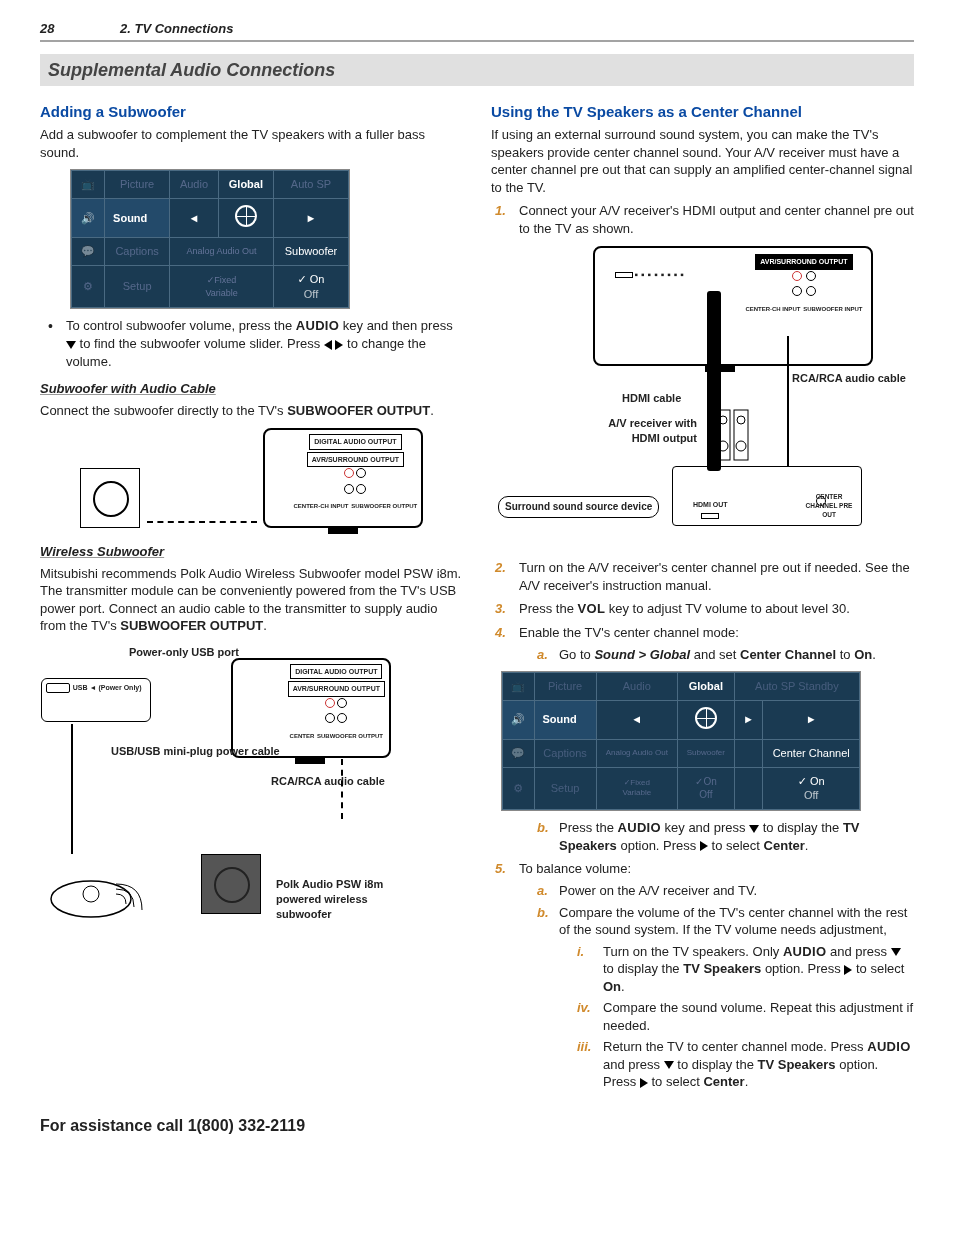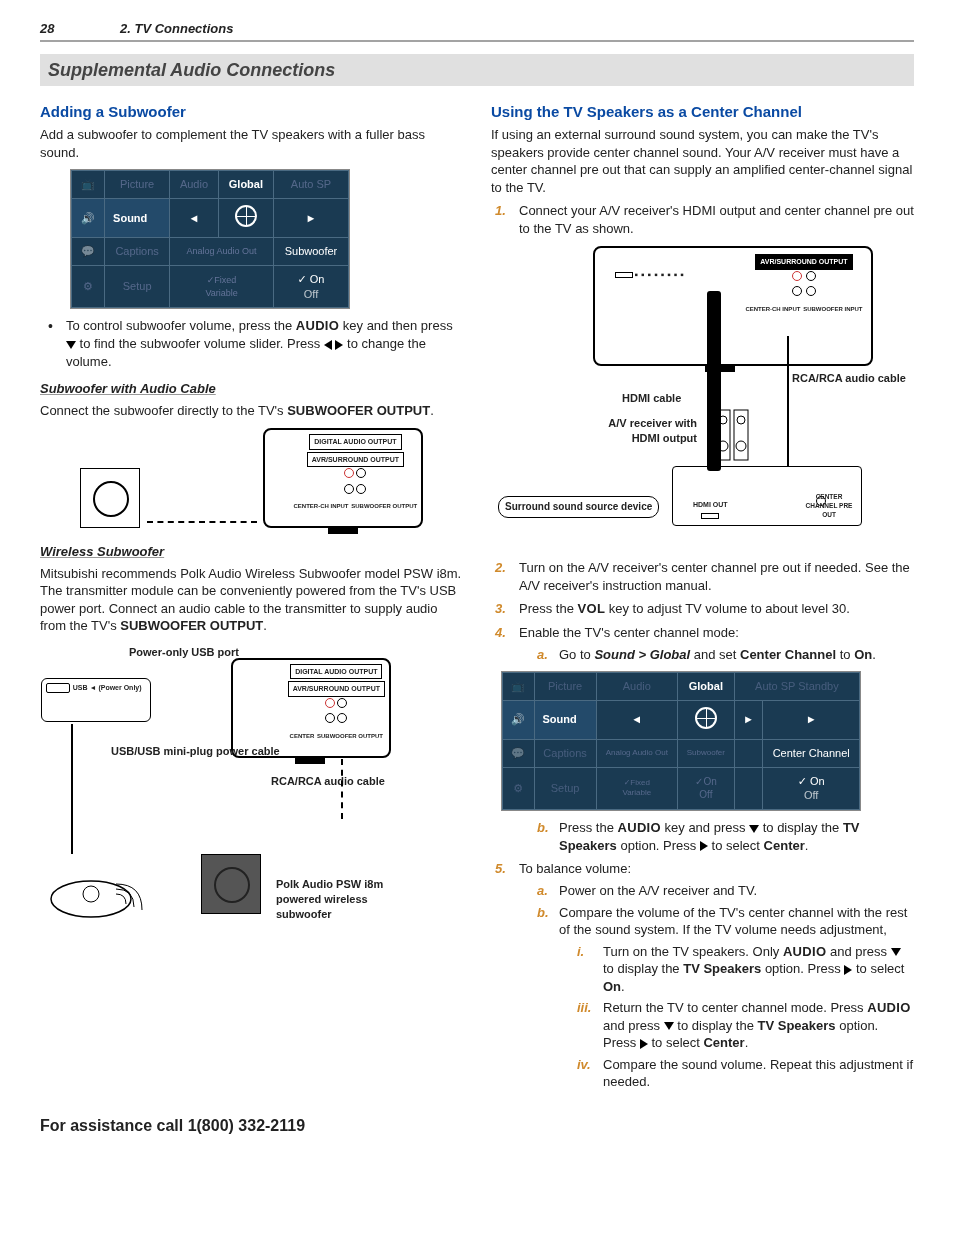--- a/index.html
+++ b/index.html
@@ -261,22 +261,22 @@
         <ol class="alpha">
           <li><span class="lbl">b.</span><span>Press the </span><span class="small-caps">AUDIO</span><span> key and press </span><span class="tri down"></span><span> to display the </span><b>TV Speakers</b><span> option.  Press </span><span class="tri right"></span><span> to select </span><b>Center</b>.</li>
         </ol>
       </li>
       <li><span class="num">5.</span><span>To balance volume:</span>
         <ol class="alpha">
           <li><span class="lbl">a.</span><span>Power on the A/V receiver and TV.</span></li>
           <li><span class="lbl">b.</span><span>Compare the volume of the TV's center channel with the rest of the sound system.  If the TV volume needs adjustment,</span>
             <ol class="roman">
               <li><span class="lbl">i.</span><span>Turn on the TV speakers.  Only </span><span class="small-caps">AUDIO</span><span> and press </span><span class="tri down"></span><span> to display the </span><b>TV Speakers</b><span> option.  Press </span><span class="tri right"></span><span> to select </span><b>On</b>.</li>
+              <li><span class="lbl">iv.</span><span>Compare the sound volume.  Repeat this adjustment if needed.</span></li>
               <li><span class="lbl">iii.</span><span>Return the TV to center channel mode.  Press </span><span class="small-caps">AUDIO</span><span> and press </span><span class="tri down"></span><span> to display the </span><b>TV Speakers</b><span> option.  Press </span><span class="tri right"></span><span> to select </span><b>Center</b>.</li>
-              <li><span class="lbl">iv.</span><span>Compare the sound volume.  Repeat this adjustment if needed.</span></li>
             </ol>
           </li>
         </ol>
       </li>
     </ol>
   </div>
 </div>
 
 <div class="footer-assist">For assistance call 1(800) 332-2119</div>
 

